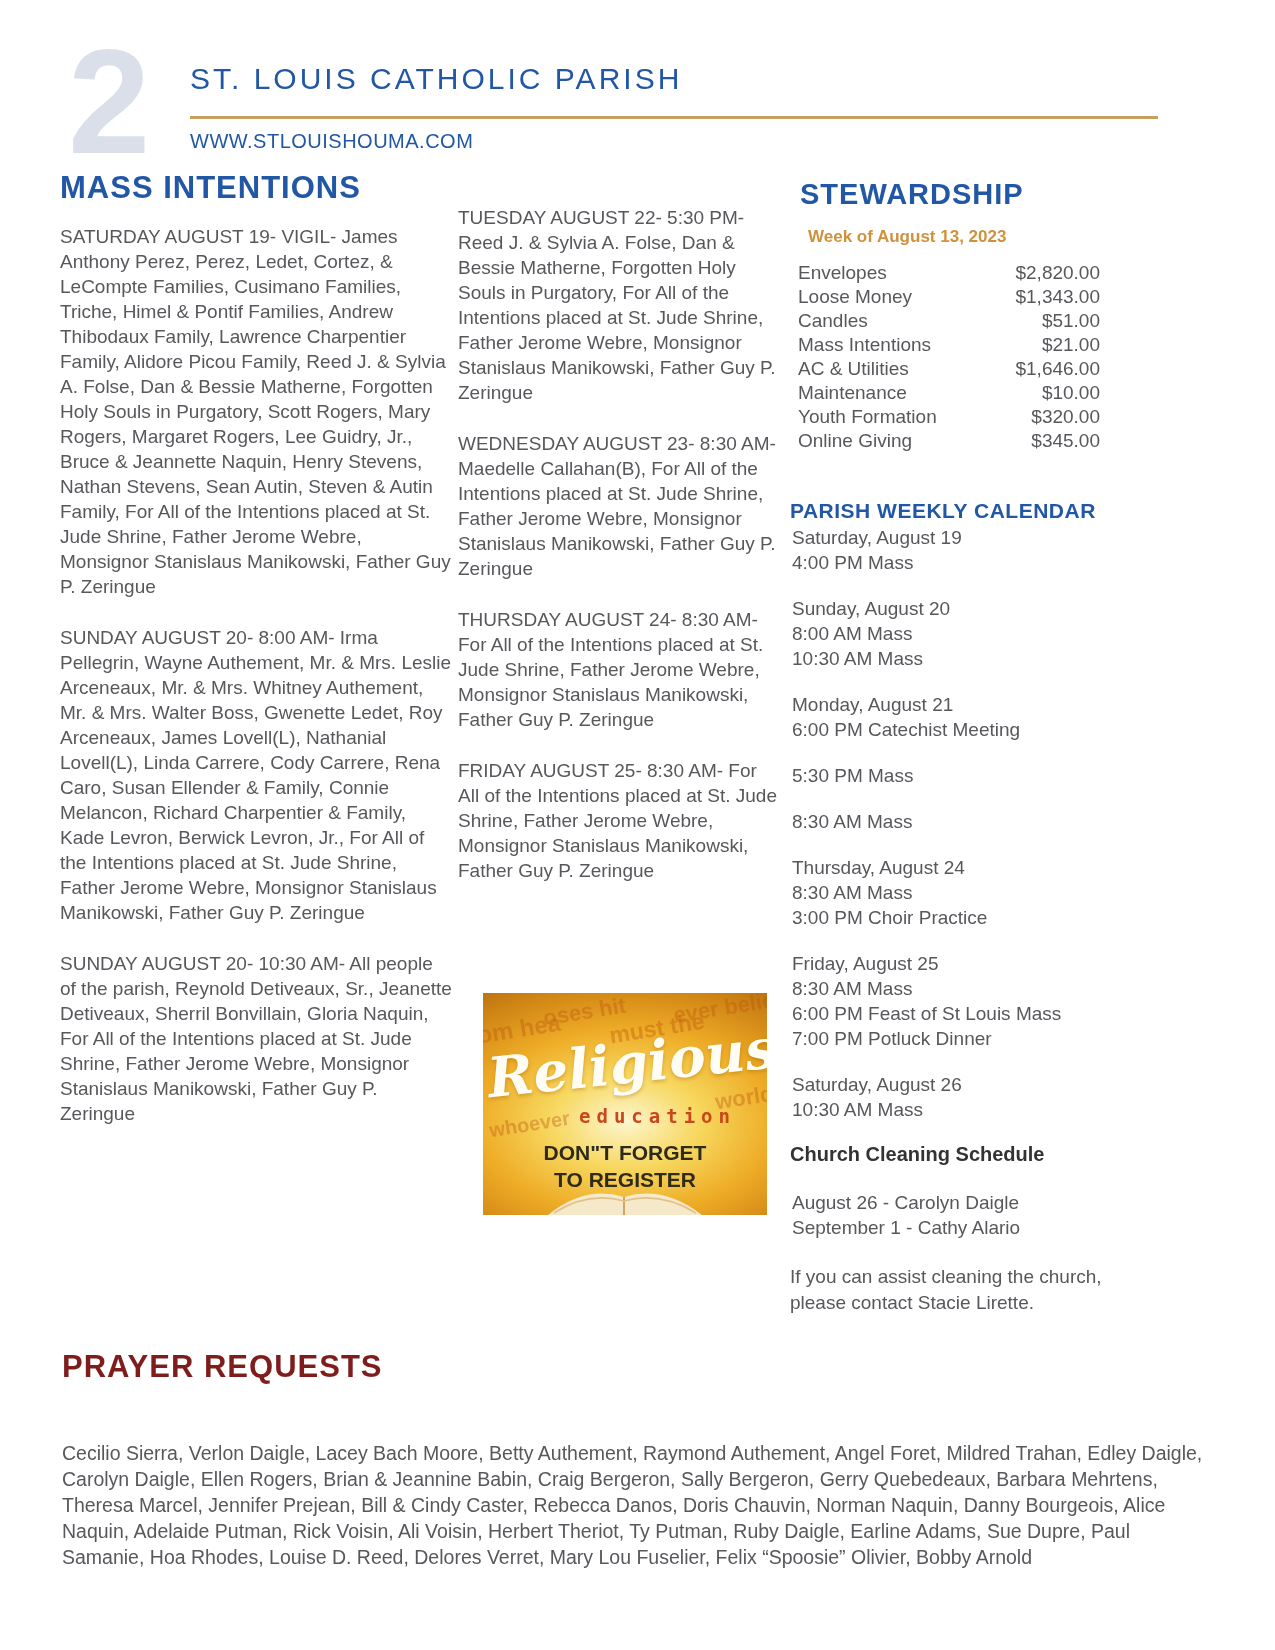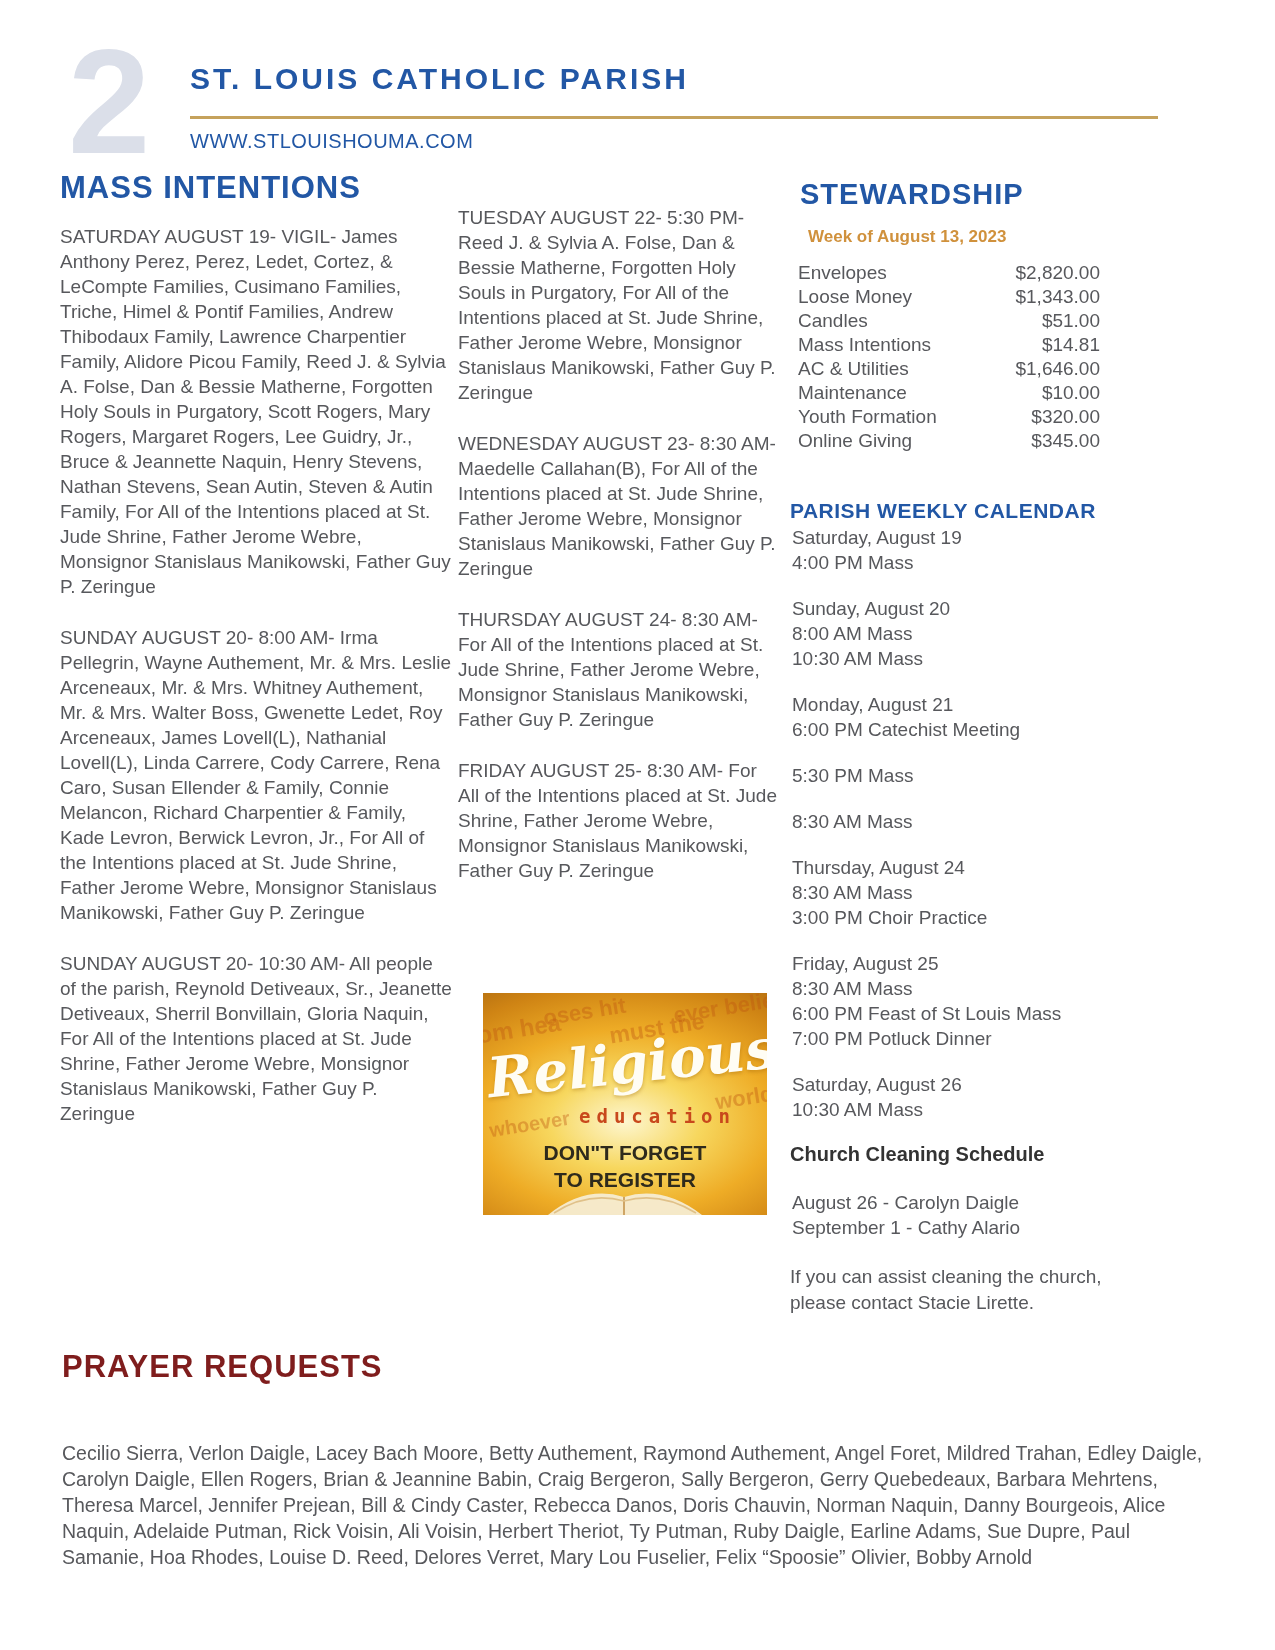--- a/index.html
+++ b/index.html
@@ -6,21 +6,21 @@
   body{
     width:1275px;height:1650px;position:relative;background:#ffffff;
     font-family:"Liberation Sans", sans-serif;color:#57585c;overflow:hidden;
   }
   
   .page-number{
     position:absolute;left:68px;top:28px;font-size:148px;font-weight:bold;
     color:#dbdfe9;line-height:1;letter-spacing:0;
   }
   .parish-title{
-    position:absolute;left:190px;top:62px;font-size:30px;font-weight:bold;
+    position:absolute;left:190px;top:62px;font-size:30px;font-weight:normal;
     color:#2257a5;letter-spacing:3px;
   }
   .gold-rule{
     position:absolute;left:190px;top:116px;width:968px;height:3px;background:#c5a25c;
   }
   .website{
     position:absolute;left:190px;top:130px;font-size:20px;color:#2257a5;
     letter-spacing:0.5px;font-weight:500;
   }
   
@@ -144,21 +144,21 @@
     <div class="stew-row">
       <span class="stew-label">Loose Money</span>
       <span class="stew-amount">$1,343.00</span>
     </div>
     <div class="stew-row">
       <span class="stew-label">Candles</span>
       <span class="stew-amount">$51.00</span>
     </div>
     <div class="stew-row">
       <span class="stew-label">Mass Intentions</span>
-      <span class="stew-amount">$14.81</span>
+      <span class="stew-amount">$21.00</span>
     </div>
     <div class="stew-row">
       <span class="stew-label">AC &amp; Utilities</span>
       <span class="stew-amount">$1,646.00</span>
     </div>
     <div class="stew-row">
       <span class="stew-label">Maintenance</span>
       <span class="stew-amount">$10.00</span>
     </div>
     <div class="stew-row">

